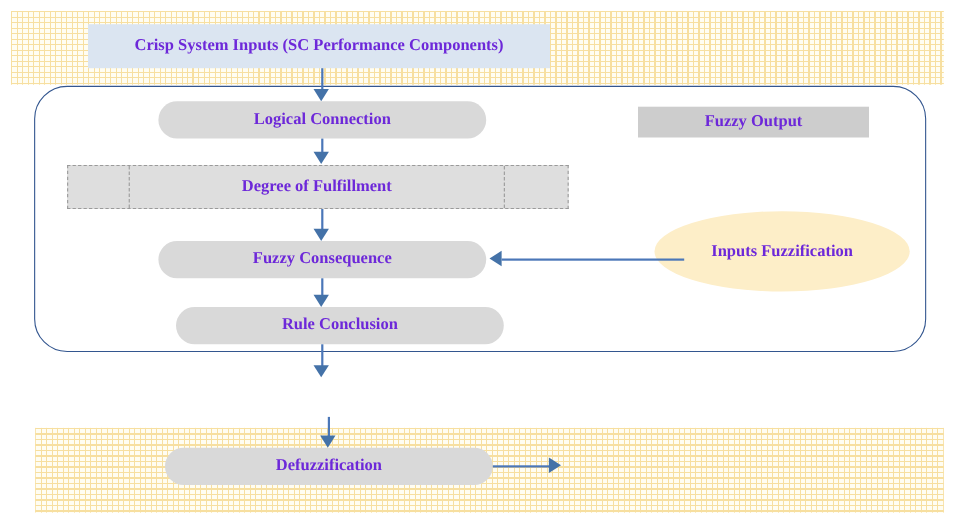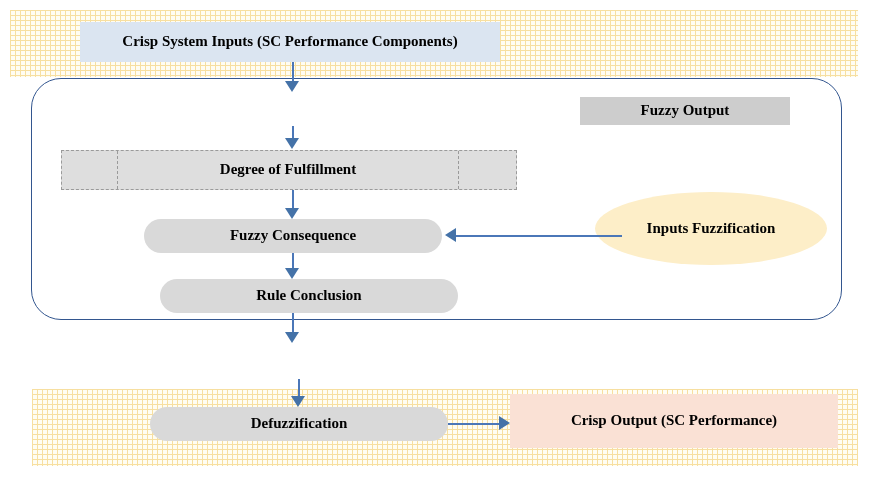--- a/index.html
+++ b/index.html
@@ -34,21 +34,21 @@
     border-radius: 30px;
     background: transparent;
   }
 
   
   .node-label {
     position: absolute;
     left: 0; right: 0; top: 50%;
     transform: translateY(-50%);
     text-align: center;
-    color: #000000;
+    color: #6d28d9;
     font-weight: bold;
     line-height: 1.15;
     white-space: nowrap;
     pointer-events: none;
   }
 
   
   .rect-box {
     position: absolute;
     box-sizing: border-box;
@@ -130,20 +130,23 @@
 
   <div class="round-frame" style="left:31px; top:78px; width:809px; height:240px;"></div>
 
   <div class="rect-box box-blue" style="left:80px; top:22px; width:420px; height:40px;">
     <div class="node-label fs15">Crisp System Inputs (SC Performance Components)</div>
   </div>
 
   <div class="vline" style="left:292px; top:62px; height:22px;"></div>
   <div class="arrow-down" style="left:285px; top:81px;"></div>
 
+  <div class="pill" style="left:144px; top:92px; width:298px; height:34px;">
+    <div class="node-label fs15">Logical Connection</div>
+  </div>
 
   <div class="rect-box box-gray" style="left:580px; top:97px; width:210px; height:28px;">
     <div class="node-label fs15">Fuzzy Output</div>
   </div>
 
   <div class="vline" style="left:292px; top:126px; height:13px;"></div>
   <div class="arrow-down" style="left:285px; top:138px;"></div>
 
   <div class="dof-table" style="left:61px; top:150px; width:456px; height:40px;">
     <div class="dof-cell" style="width:55px;">
@@ -184,20 +187,17 @@
 
   <div class="grid-band" style="left:32px; top:389px; width:826px; height:77px;"></div>
 
   <div class="vline" style="left:298px; top:379px; height:20px;"></div>
   <div class="arrow-down" style="left:291px; top:396px;"></div>
 
   <div class="pill" style="left:150px; top:407px; width:298px; height:34px;">
     <div class="node-label fs15">Defuzzification</div>
   </div>
 
-  <div class="rect-box box-pink" style="left:510px; top:394px; width:328px; height:54px;">
-    <div class="node-label fs15">Crisp Output (SC Performance)</div>
-  </div>
 
   <div class="hline" style="left:448px; top:423px; width:52px;"></div>
   <div class="arrow-right" style="left:499px; top:416px;"></div>
 
 </div>
 
 </body></html>

